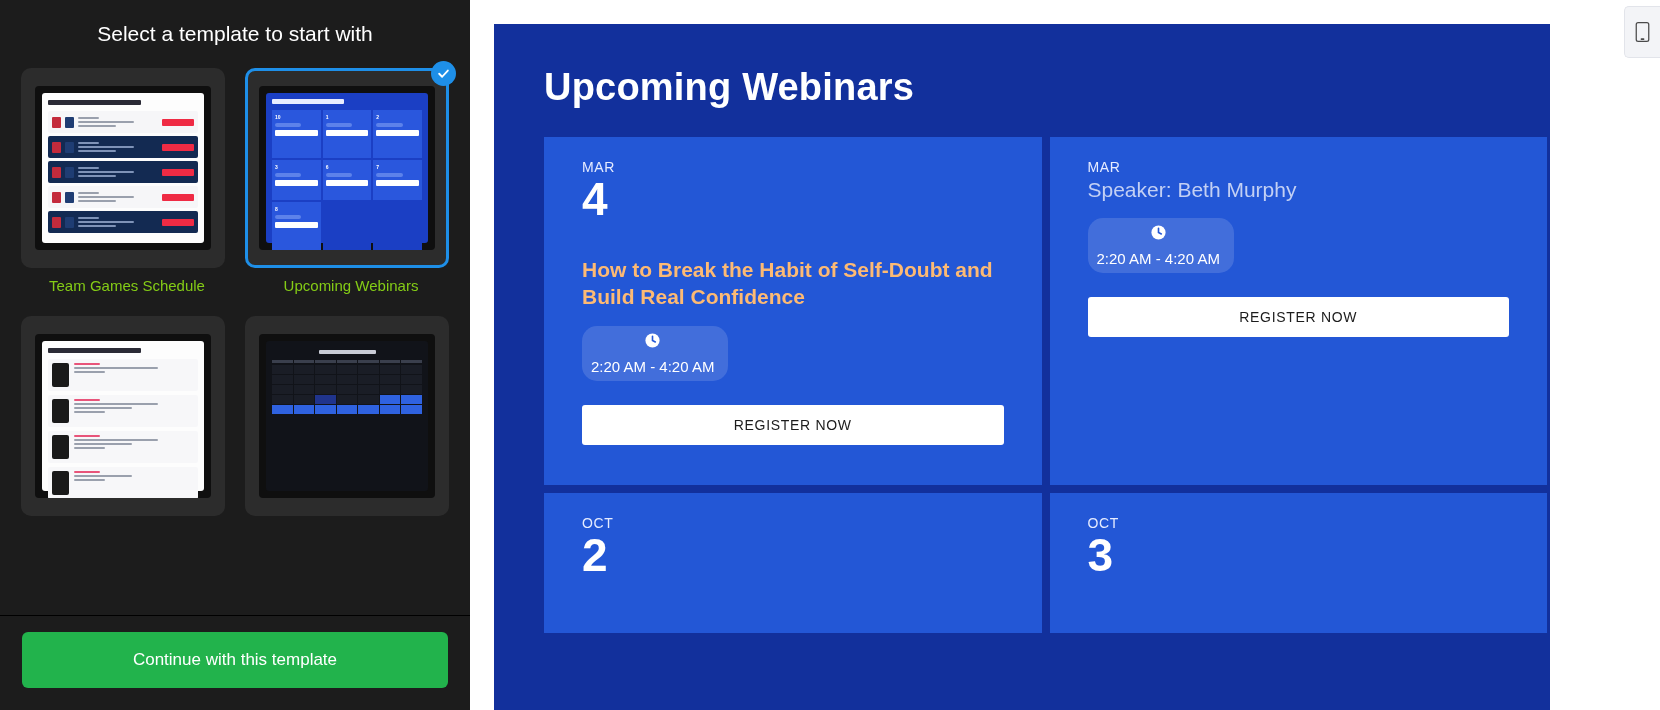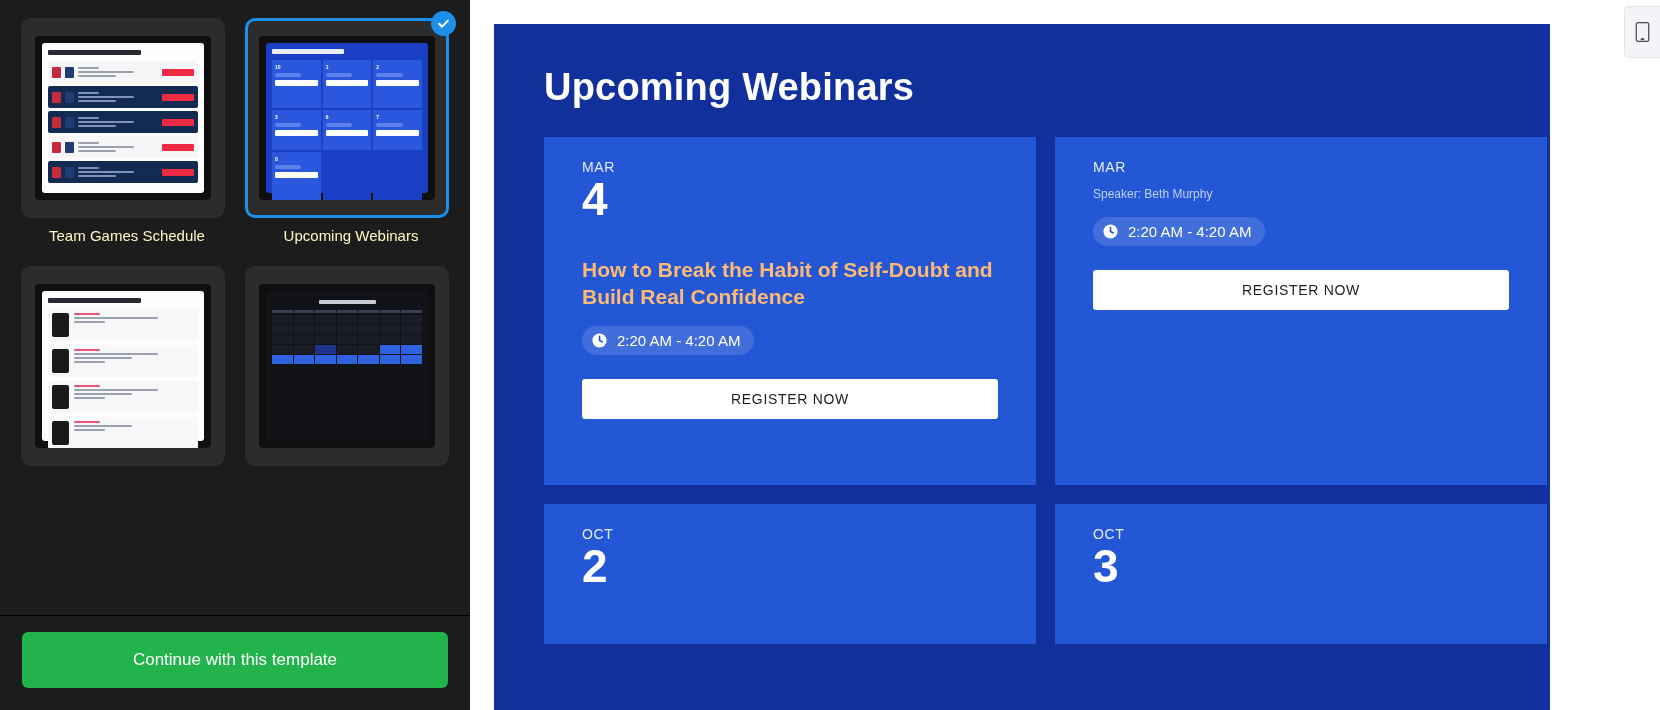--- a/index.html
+++ b/index.html
@@ -91,21 +91,21 @@
     color: #fff;
   }
   .thumb-inner {
     width: 176px; height: 164px;
     background: #0f0f0f;
     border-radius: 4px;
     overflow: hidden;
     padding: 7px;
   }
   .thumb-label {
-    color: #fef9c3; font-size: 15px; margin-top: 9px; text-align: center; margin-left: 8px;
+    color: #84cc16; font-size: 15px; margin-top: 9px; text-align: center; margin-left: 8px;
   }
 
   
   .mini-white { width: 100%; height: 100%; background: #fdfdfd; border-radius: 3px; padding: 7px 6px; }
   .mini-title { height: 5px; width: 62%; background: #2a2a35; border-radius: 1px; margin-bottom: 6px; }
   .mini-row { display: flex; align-items: center; gap: 4px; height: 22px; border-radius: 2px; margin-bottom: 3px; padding: 0 4px; background: #f6f6f8; }
   .mini-row.dark { background: #132a52; }
   .mini-logo { width: 9px; height: 11px; border-radius: 1px; background: #c42b3c; flex: 0 0 auto; }
   .mini-logo.b { background: #1f3d73; }
   .mini-lines { flex: 1 1 auto; display: flex; flex-direction: column; gap: 2px; }
@@ -169,39 +169,39 @@
     overflow: hidden;
   }
   .widget-title {
     color: #ffffff; font-size: 38px; font-weight: bold;
     padding: 12px 0 28px 50px;
     letter-spacing: .2px;
   }
   .cards {
     display: grid;
     grid-template-columns: 1fr 1fr;
-    gap: 19px;
+    gap: 8px;
     padding: 0 3px 0 50px;
   }
   .wcard {
     background: #2357d6;
     padding: 22px 38px 34px;
     min-height: 348px;
   }
   .wcard.short { min-height: 140px; padding-bottom: 0; }
   .wc-month { color: #e6ecff; font-size: 14px; letter-spacing: .6px; }
   .wc-day { color: #ffffff; font-size: 46px; font-weight: bold; line-height: 1.05; margin-bottom: 34px; }
   .wc-title { color: #fdba74; font-size: 21px; font-weight: bold; line-height: 1.25; }
-  .wc-speaker { color: #c3d0f4; font-size: 12px; margin-top: 12px; }
+  .wc-speaker { color: #c3d0f4; font-size: 21px; margin-top: 3px; }
   .wc-time {
     display: inline-flex; align-items: center; gap: 9px;
     background: rgba(255,255,255,.14);
     border-radius: 15px; padding: 6px 14px 6px 9px;
     margin-top: 16px;
-    color: #ffffff; font-size: 15px;
+    color: #ffffff; font-size: 15px; flex-direction: column;
   }
   .clock-icon { width: 17px; height: 17px; flex: 0 0 auto; }
   .register-btn {
     display: block; width: 100%; margin-top: 24px;
     background: #ffffff; color: #1c1c1c;
     border: none; border-radius: 3px;
     height: 40px; font-size: 14px; letter-spacing: .7px;
     font-family: "Liberation Sans", sans-serif;
     cursor: pointer;
   }
@@ -223,20 +223,21 @@
 <div class="corner corner-bl"></div>
 <div class="corner corner-tr"></div>
 <div class="corner corner-br"></div>
 
 <div class="modal">
 
 
   <div class="body">
 
     <div class="sidebar">
+      <div class="sidebar-heading">Select a template to start with</div>
 
       <div class="template-scroll">
         <div class="template-grid">
 
           <div class="template-cell">
             <div class="thumb-frame">
               <div class="thumb-inner">
                 <div class="mini-white">
                   <div class="mini-title"></div>
                   <div class="mini-row">

